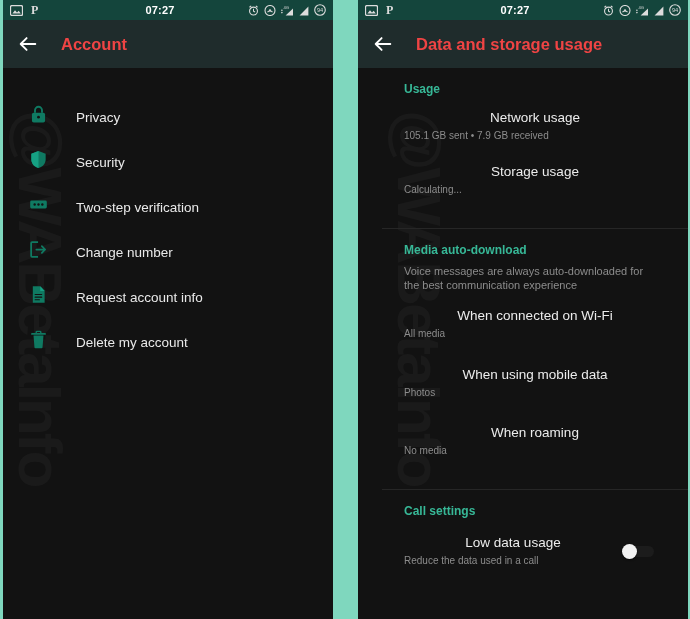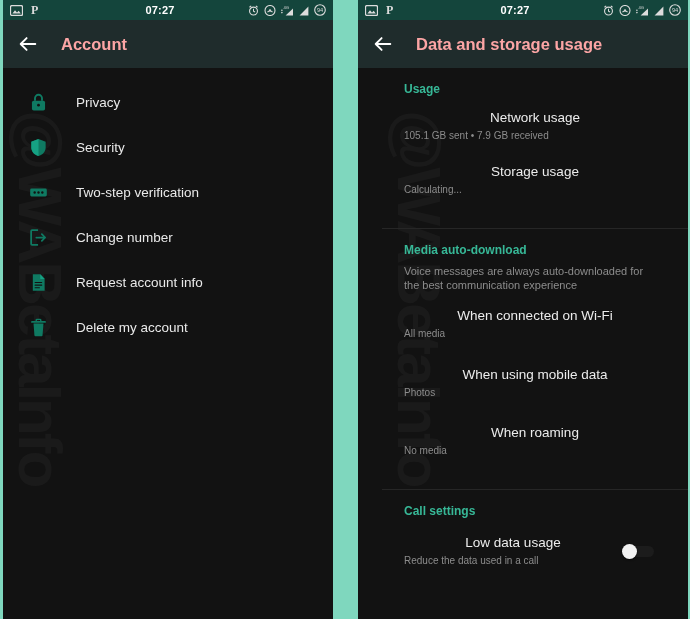--- a/index.html
+++ b/index.html
@@ -58,21 +58,21 @@
     height: 48px;
     background: #1f2c2c;
     display: flex;
     align-items: center;
     padding-left: 14px;
     position: relative;
     z-index: 4;
   }
   .appbar .backarrow { width: 22px; height: 22px; flex: none; cursor: pointer; }
   .appbar .title {
-    color: #fca5a5;
+    color: #ef4444;
     font-size: 16.5px;
     font-weight: bold;
     margin-left: 22px;
     white-space: nowrap;
   }
 
   
   .body {
     position: relative;
     background: #121212;
@@ -96,21 +96,21 @@
     white-space: nowrap;
     line-height: 1;
   }
   .wm-right { left: 30px; }
 
   
   .acct-list { position: relative; z-index: 3; padding-top: 12px; }
   .acct-row {
     height: 45px;
     display: flex;
-    align-items: center;
+    align-items: flex-end;
     padding-left: 25px;
     cursor: pointer;
   }
   .acct-row .ic { width: 21px; height: 21px; flex: none; }
   .acct-row .lbl {
     color: #e9e9e9;
     font-size: 13.5px;
     margin-left: 27px;
     white-space: nowrap;
   }

